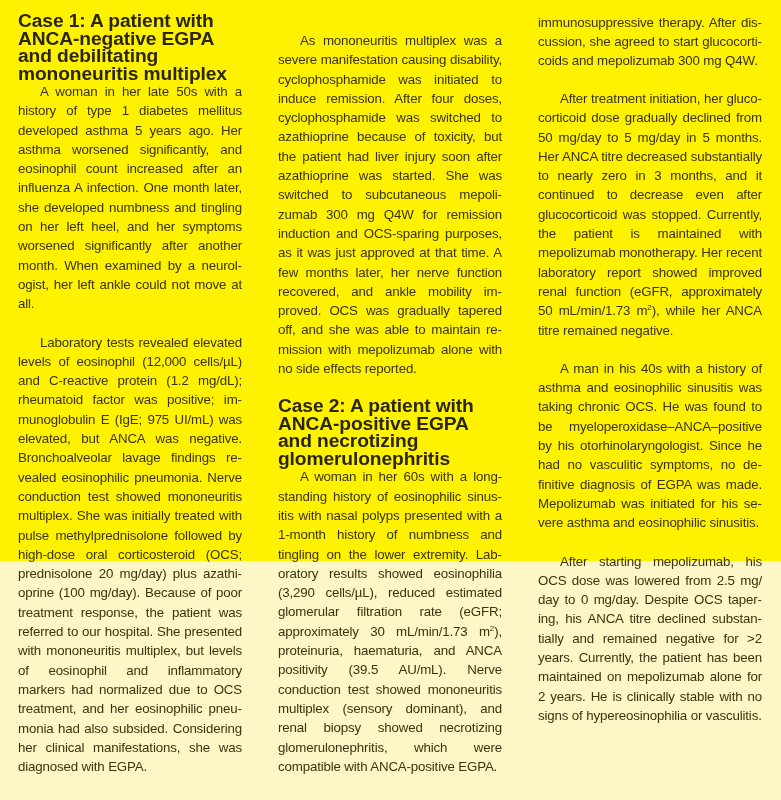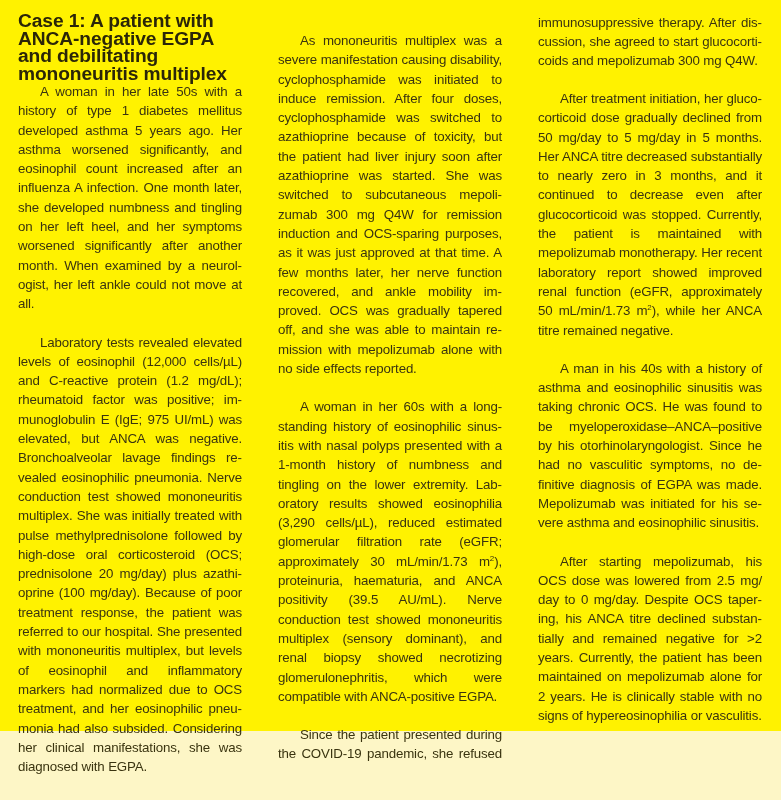--- a/index.html
+++ b/index.html
@@ -3,21 +3,21 @@
   <meta charset="utf-8">
   <style>
     html, body { margin: 0; padding: 0; }
     body {
       width: 781px; height: 800px; overflow: hidden;
       background: #fdf6c6;
       font-family: "Liberation Sans", sans-serif;
     }
     .page {
       position: absolute; left: 0; top: 0;
-      width: 781px; height: 731px;
+      width: 781px; height: 561px;
       background: #fff200;
       color: #3a3410;
     }
     .col {
       position: absolute; top: 12px;
       width: 224px;
     }
     .col1 { left: 18px; }
     .col2 { left: 278px; }
     .col3 { left: 538px; }
@@ -52,20 +52,21 @@
     <h2>Case 1: A patient with ANCA-negative EGPA and debilitating mononeuritis multiplex</h2>
     <p>A woman in her late 50s with a history of type 1 diabetes mellitus developed asthma 5 years ago. Her asthma worsened significantly, and eosinophil count increased after an influenza A infection. One month later, she developed numbness and tingling on her left heel, and her symptoms worsened significantly after another month. When examined by a neurol­ogist, her left ankle could not move at all.</p>
     <div class="gap"></div>
     <p>Laboratory tests revealed elevated levels of eosinophil (12,000 cells/µL) and C-reactive protein (1.2 mg/dL); rheumatoid factor was positive; im­munoglobulin E (IgE; 975 UI/mL) was elevated, but ANCA was negative. Bronchoalveolar lavage findings re­vealed eosinophilic pneumonia. Nerve conduction test showed mononeuritis multiplex. She was initially treated with pulse methylprednisolone followed by high-dose oral corticosteroid (OCS; prednisolone 20 mg/day) plus azathi­oprine (100 mg/day). Because of poor treatment response, the patient was referred to our hospital. She present­ed with mononeuritis multiplex, but levels of eosinophil and inflammatory markers had normalized due to OCS treatment, and her eosinophilic pneu­monia had also subsided. Consider­ing her clinical manifestations, she was diagnosed with EGPA.</p>
   </div>
 
   <div class="col col2">
     <div style="height:19px"></div>
     <p>As mononeuritis multiplex was a severe manifestation causing disabil­ity, cyclophosphamide was initiated to induce remission. After four doses, cyclophosphamide was switched to azathioprine because of toxicity, but the patient had liver injury soon after azathioprine was started. She was switched to subcutaneous mepoli­zumab 300 mg Q4W for remission induction and OCS-sparing purposes, as it was just approved at that time. A few months later, her nerve func­tion recovered, and ankle mobility im­proved. OCS was gradually tapered off, and she was able to maintain re­mission with mepolizumab alone with no side effects reported.</p>
     <div class="gap"></div>
+    <h2>Case 2: A patient with ANCA-positive EGPA and necrotizing glomerulonephritis</h2>
     <p>A woman in her 60s with a long-standing history of eosinophilic sinus­itis with nasal polyps presented with a 1-month history of numbness and tingling on the lower extremity. Lab­oratory results showed eosinophilia (3,290 cells/µL), reduced estimated glomerular filtration rate (eGFR; approxi­mately 30 mL/min/1.73 m<sup>2</sup>), proteinuria, haematuria, and ANCA positivity (39.5 AU/mL). Nerve conduction test showed mononeuritis multiplex (sensory dom­inant), and renal biopsy showed nec­rotizing glomerulonephritis, which were compatible with ANCA-positive EGPA.</p>
     <div class="gap"></div>
     <p style="height:38px;overflow:hidden;">Since the patient presented during the COVID-19 pandemic, she refused immunosuppressive therapy. After dis­cussion, she agreed to start glucocorti­coids and mepolizumab 300 mg Q4W.</p>
   </div>
 
   <div class="col col3">
     <p style="text-indent:0;height:58px;overflow:hidden;position:relative;">
       <span style="display:block;margin-top:-38px;text-indent:22px;">Since the patient presented during the COVID-19 pandemic, she refused immunosuppressive therapy. After dis­cussion, she agreed to start glucocorti­coids and mepolizumab 300 mg Q4W.</span>
     </p>
     <div class="gap"></div>

